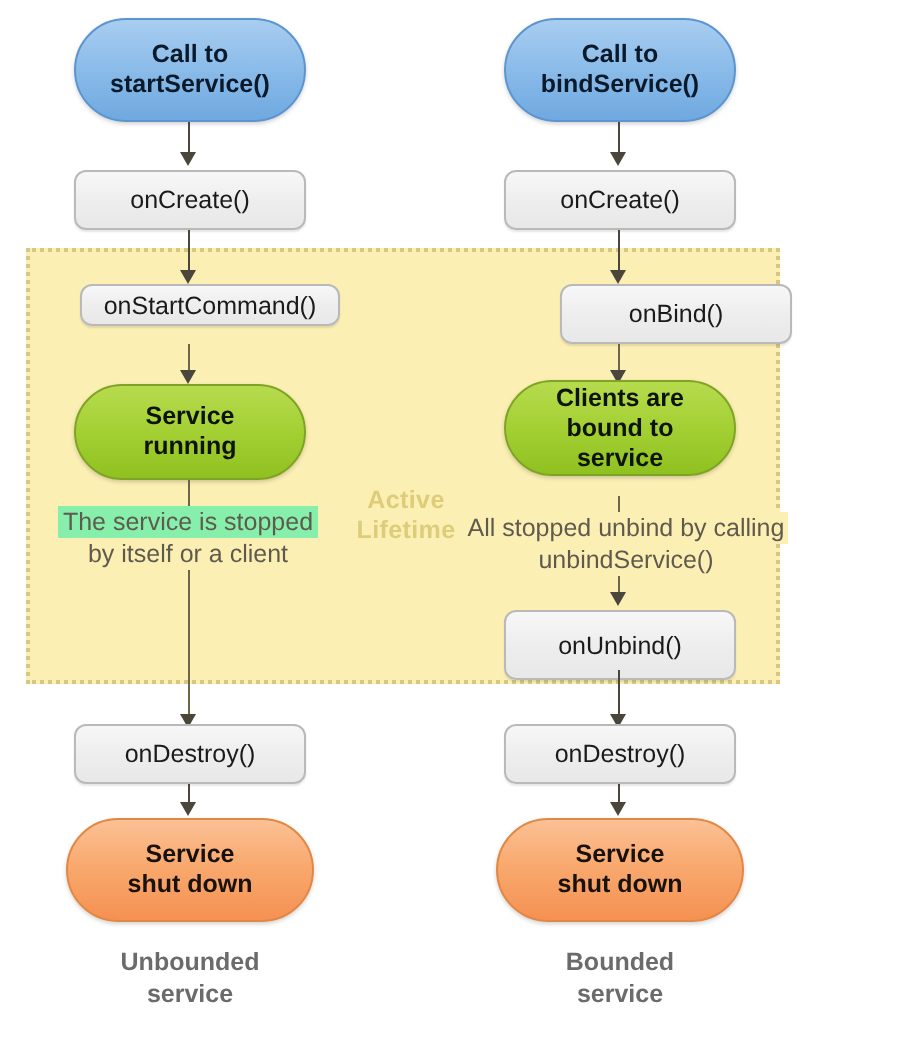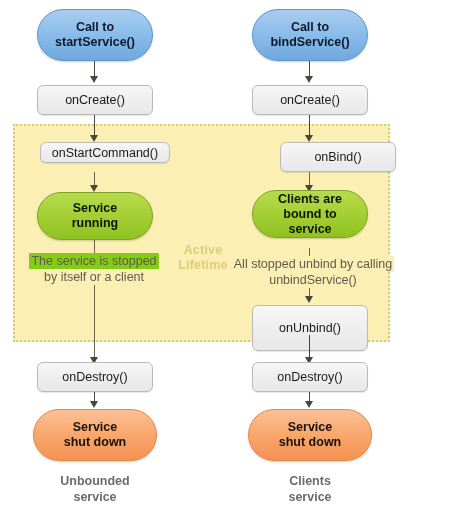--- a/index.html
+++ b/index.html
@@ -174,21 +174,21 @@
     <div>
       <div>Service</div>
       <div>running</div>
     </div>
   </div>
 
   <div class="edge onyellow" style="left:94px; top:240px; height:122px;"></div>
   <div class="arrowhead" style="left:90px; top:357px;"></div>
 
   <div class="annot" style="left:15px; top:253px; width:158px;">
-    <div style="background:#84cc16; display:inline-block; padding:0 2px;">The service is stopped</div>
+    <div style="background:#86efac; display:inline-block; padding:0 2px;">The service is stopped</div>
     <div style="background:#fcefb4; display:inline-block; padding:0 2px;">by itself or a client</div>
   </div>
 
   <div class="node rect" style="left:37px; top:362px; width:116px; height:30px;">
     <span>onDestroy()</span>
   </div>
 
   <div class="edge" style="left:94px; top:392px; height:11px;"></div>
   <div class="arrowhead" style="left:90px; top:401px;"></div>
 
@@ -237,21 +237,21 @@
   </div>
 
   <div class="edge onyellow" style="left:309px; top:248px; height:53px;"></div>
   <div class="arrowhead" style="left:305px; top:296px;"></div>
 
   <div class="annot" style="left:228px; top:256px; width:170px;">
     <div style="background:#fcefb4; display:inline-block; padding:0 2px;">All stopped unbind by calling</div>
     <div style="background:#fcefb4; display:inline-block; padding:0 2px;">unbindService()</div>
   </div>
 
-  <div class="node rect" style="left:252px; top:305px; width:116px; height:46px;">
+  <div class="node rect" style="left:252px; top:305px; width:116px; height:35px;">
     <span>onUnbind()</span>
   </div>
 
   <div class="edge" style="left:309px; top:335px; height:27px;"></div>
   <div class="arrowhead" style="left:305px; top:357px;"></div>
 
   <div class="node rect" style="left:252px; top:362px; width:116px; height:30px;">
     <span>onDestroy()</span>
   </div>
 
@@ -259,17 +259,17 @@
   <div class="arrowhead" style="left:305px; top:401px;"></div>
 
   <div class="node stadium-orange" style="left:248px; top:409px; width:124px; height:52px;">
     <div>
       <div>Service</div>
       <div>shut down</div>
     </div>
   </div>
 
   <div class="caption" style="left:240px; top:473px; width:140px;">
-    <div>Clients</div>
+    <div>Bounded</div>
     <div>service</div>
   </div>
 
 </div>
 
 </body></html>

